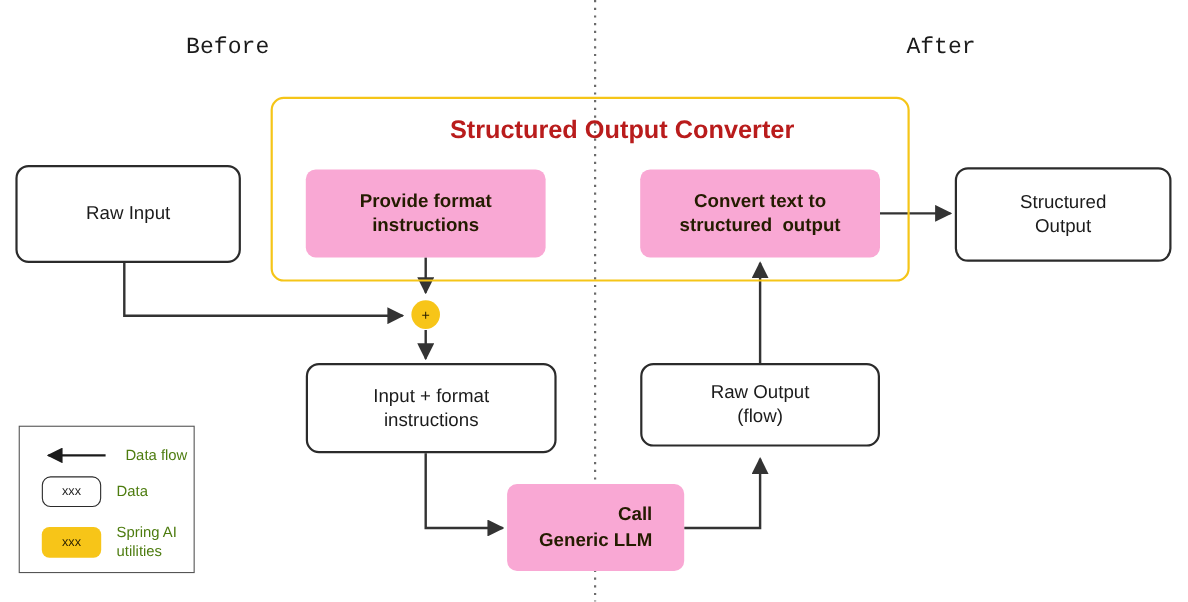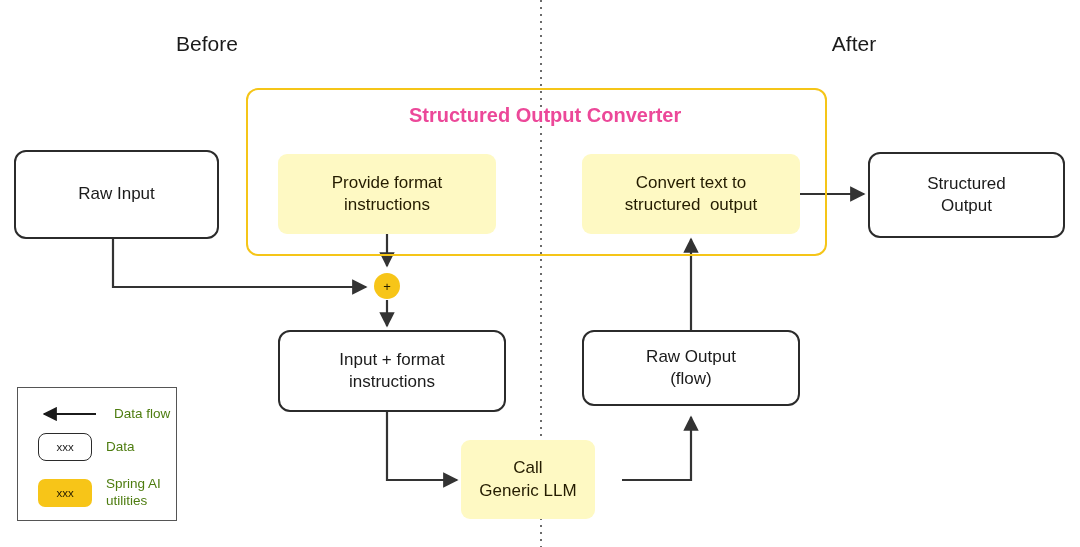--- a/index.html
+++ b/index.html
@@ -21,21 +21,21 @@
     position: absolute;
     left: 0;
     top: 0;
     width: 1080px;
     height: 547px;
   }
   .phase-label {
     position: absolute;
     font-size: 21px;
     color: #1b1b1b;
-    font-family: Liberation Sans, sans-serif;
+    font-family: Liberation Mono, monospace;
     white-space: nowrap;
     text-align: center;
   }
   .node {
     position: absolute;
     box-sizing: border-box;
     display: flex;
     align-items: center;
     justify-content: center;
     text-align: center;
@@ -43,39 +43,39 @@
   }
   .node-data {
     background: #ffffff;
     border: 2.2px solid #2b2b2b;
     border-radius: 12px;
     color: #1b1b1b;
     font-size: 17px;
     font-weight: 400;
   }
   .node-util {
-    background: #fef9c3;
+    background: #f9a8d4;
     border: none;
     border-radius: 9px;
     color: #241c00;
     font-size: 17px;
-    font-weight: normal;
+    font-weight: bold;
   }
   .group-box {
     position: absolute;
     box-sizing: border-box;
     border: 2.6px solid #F5C518;
     border-radius: 12px;
     background: transparent;
   }
   .group-title {
     position: absolute;
-    font-size: 20px;
+    font-size: 23px;
     font-weight: bold;
-    color: #ec4899;
+    color: #b91c1c;
     text-align: center;
     white-space: nowrap;
   }
   .plus-node {
     position: absolute;
     width: 26px;
     height: 26px;
     border-radius: 50%;
     background: #F7C518;
     display: flex;
@@ -200,21 +200,21 @@
     </span>
   </div>
 
   <div class="node node-data" style="left:582px; top:330px; width:218px; height:76px;">
     <span>
       <span>Raw Output</span><br>
       <span>(flow)</span>
     </span>
   </div>
 
-  <div class="node node-util" style="left:461px; top:440px; width:134px; height:79px;">
+  <div class="node node-util" style="left:461px; top:440px; width:161px; height:79px;text-align:right;">
     <span>
       <span>Call</span><br>
       <span>Generic LLM</span>
     </span>
   </div>
 
   <div class="plus-node" style="left:374px; top:273px;">
     <span>+</span>
   </div>
 

